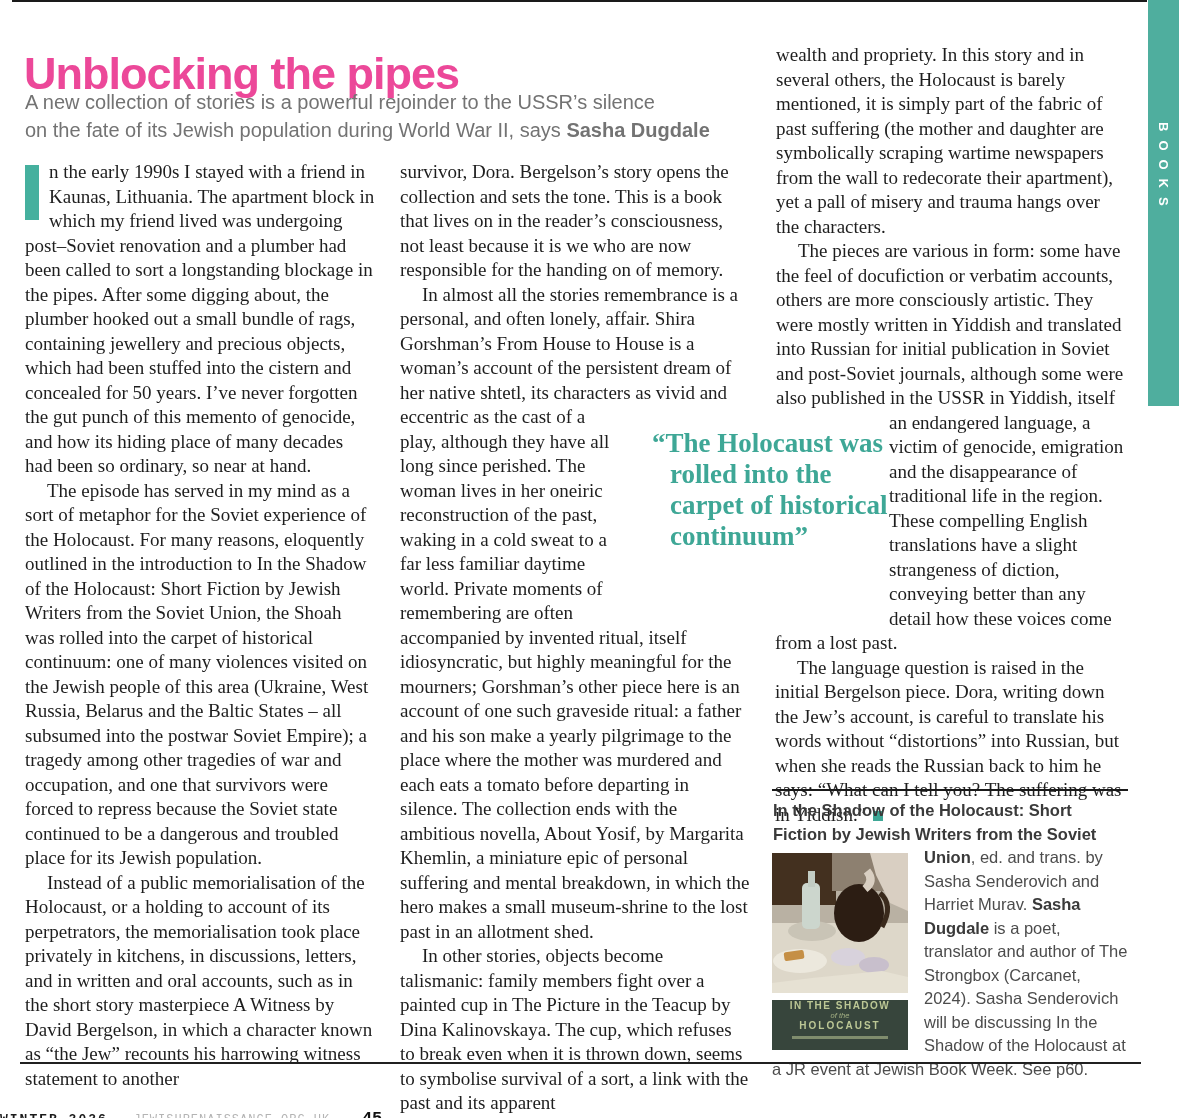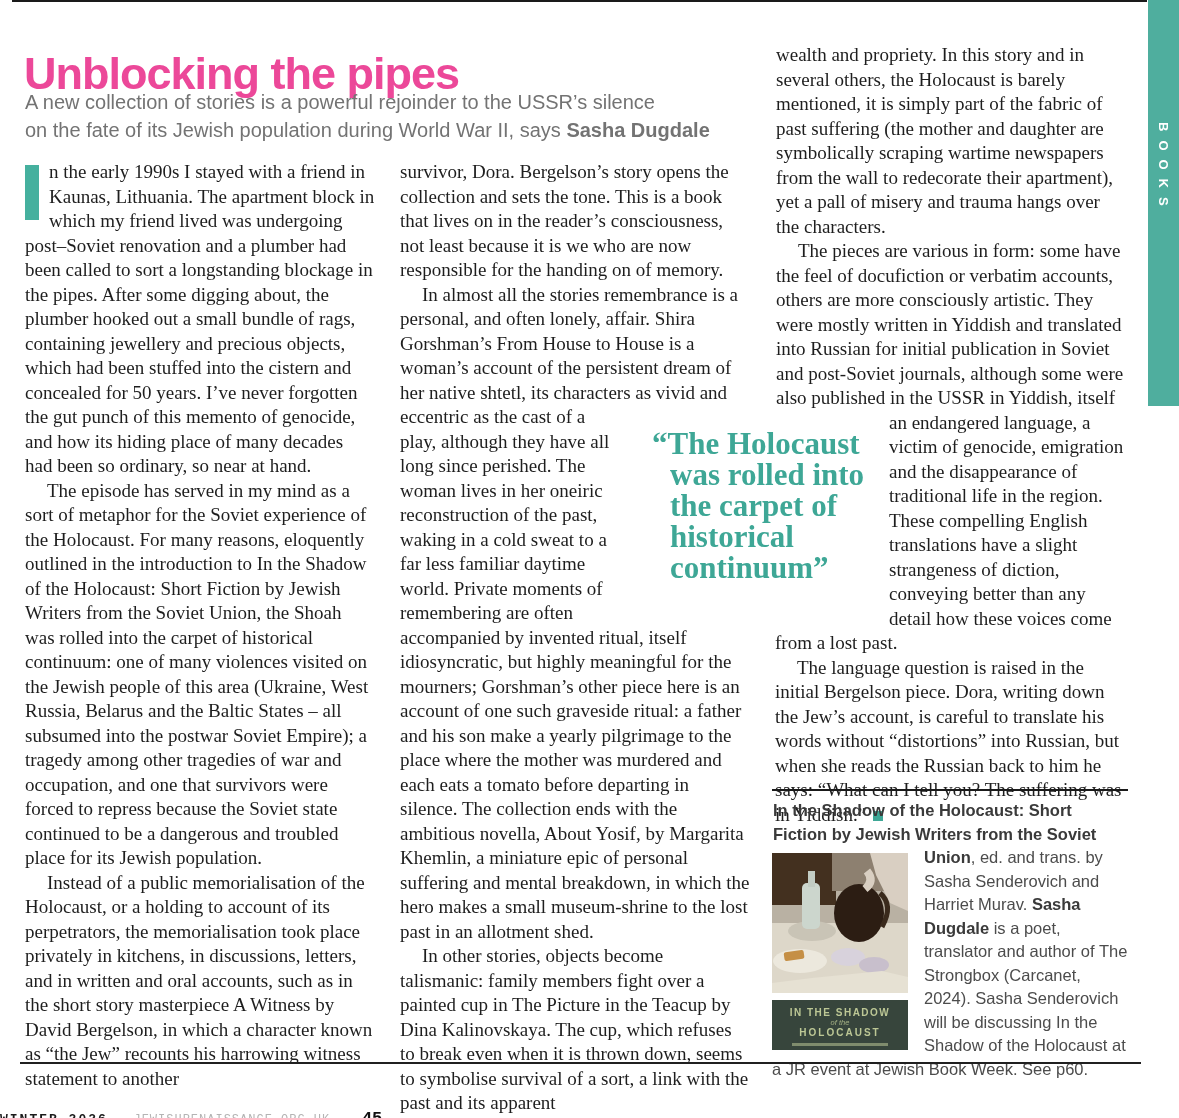--- a/index.html
+++ b/index.html
@@ -37,35 +37,35 @@
 
   
   .sp-r{float:right;width:1px;height:268px;}
   .box-r{float:right;clear:right;width:126px;height:192px;}
   .sp-l{float:left;width:1px;height:385px;}
   .box-l{float:left;clear:left;width:114px;height:200px;}
 
   
   .pullquote{position:absolute;left:652px;top:428px;width:240px;
         font-family:"Liberation Serif",serif;font-weight:700;
-        font-size:31px;line-height:31px;color:#3EA796;
+        font-size:27px;line-height:31px;color:#3EA796;
         padding-left:18px;text-indent:-18px;}
 
   
   .endmark{display:inline-block;width:10px;height:10px;background:#3EA796;margin-left:7px;}
 
   
   .bi-rule{position:absolute;left:772px;top:789px;width:356px;height:2px;background:#1a1a1a;}
   .bookinfo{position:absolute;left:772px;top:799px;width:356px;
         font-family:"Liberation Sans",sans-serif;font-size:16.5px;line-height:23.5px;color:#4c4c4c;}
   .bookinfo .b{font-weight:700;color:#3a3a3a;}
   .bi-sp{float:left;width:1px;height:51px;}
   .bi-cover{float:left;clear:left;width:136px;height:190px;margin:3px 16px 6px 0;display:block;}
   .cover-band{height:50px;background:#37453C;text-align:center;overflow:hidden;}
-  .cv1{display:block;padding-top:7px;font-size:10px;font-weight:700;color:#BCC795;letter-spacing:1.5px;line-height:11px;}
+  .cv1{display:block;font-size:10px;font-weight:700;color:#BCC795;letter-spacing:1.5px;line-height:11px;}
   .cv2{display:block;font-size:7.5px;font-style:italic;color:#A6B285;line-height:9px;}
   .cv3{display:block;font-size:10px;font-weight:700;color:#BCC795;letter-spacing:2px;line-height:12px;}
   .cv4{display:block;width:96px;height:3px;margin:4px auto 0;background:rgba(188,199,149,.55);}
 
   
   .footer-rule{position:absolute;left:20px;top:1062px;width:1121px;height:2px;background:#202020;}
   .footer{position:absolute;left:0;top:1109px;width:1127px;text-align:left;
         font-family:"Liberation Mono",monospace;white-space:nowrap;}
   .footer .season{font-size:13px;font-weight:700;letter-spacing:2px;color:#1a1a1a;}
   .footer .site{font-size:12px;letter-spacing:1px;color:#b4b4b4;margin-left:16px;}

